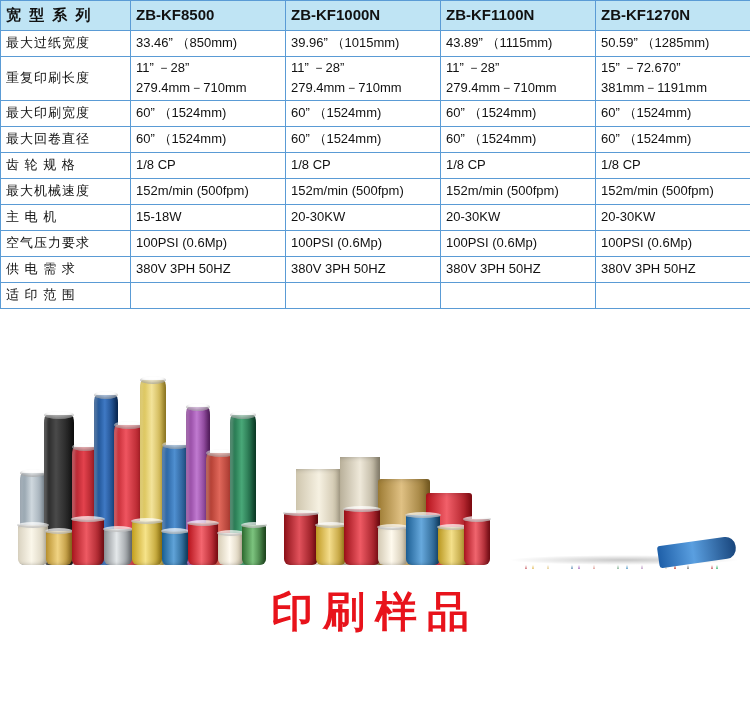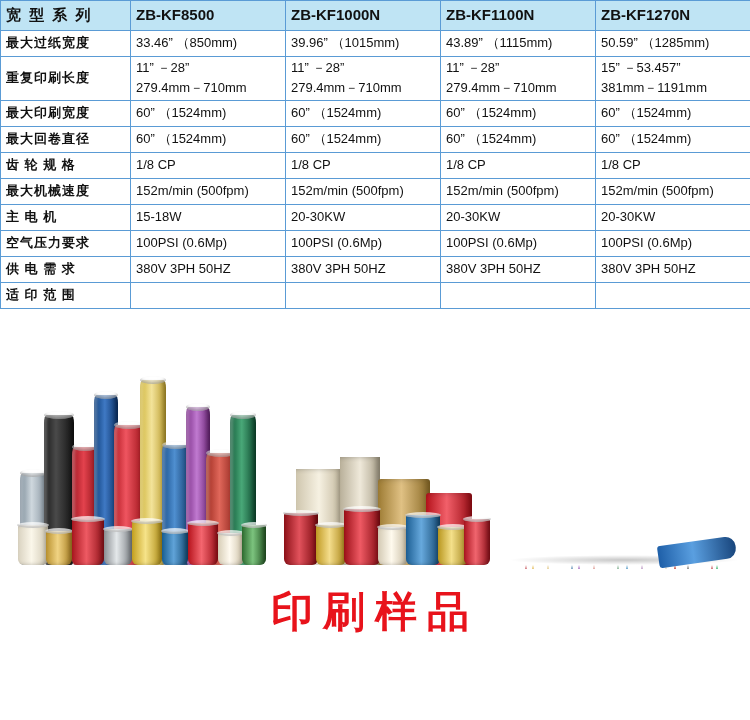--- a/index.html
+++ b/index.html
@@ -34,21 +34,21 @@
     height: 26px;
   }
   table.spec tr.head td {
     background: #bfe4f4;
     font-weight: bold;
     font-size: 15px;
     height: 30px;
   }
   td.rowlabel {
     background: #d9edf9;
-    font-weight: bold;
+    font-weight: normal;
     font-size: 14px;
     letter-spacing: 1px;
     white-space: nowrap;
   }
   tr.head td.rowlabel {
     background: #bfe4f4;
     letter-spacing: 2px;
   }
   .cellline { display: block; white-space: nowrap; }
   .cellline + .cellline { margin-top: 4px; }
@@ -189,21 +189,21 @@
         </td>
         <td>
           <span class="cellline">11”  －28”</span>
           <span class="cellline">279.4mm－710mm</span>
         </td>
         <td>
           <span class="cellline">11”  －28”</span>
           <span class="cellline">279.4mm－710mm</span>
         </td>
         <td>
-          <span class="cellline">15”  －53.457”</span>
+          <span class="cellline">15”  －72.670”</span>
           <span class="cellline">381mm－1191mm</span>
         </td>
       </tr>
 
       <tr>
         <td class="rowlabel">最大印刷宽度</td>
         <td>
             <span class="cellline">60”  （1524mm)</span>
           </td>
         <td>

